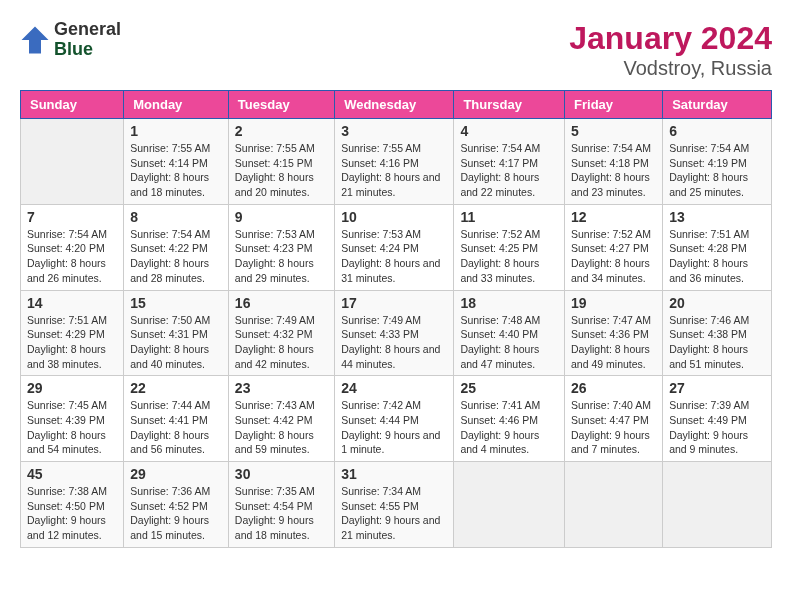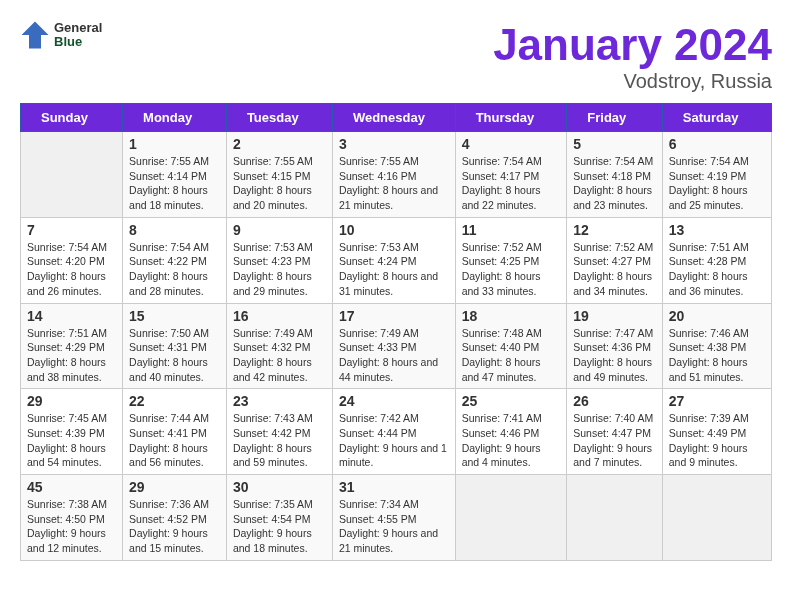--- a/index.html
+++ b/index.html
@@ -16,53 +16,53 @@
       align-items: flex-start;
       margin-bottom: 10px;
     }
     .logo {
       display: flex;
       align-items: center;
     }
     .logo-text {
       display: flex;
       flex-direction: column;
-      font-size: 13px;
+      font-size: 18px;
       font-weight: bold;
       color: #333;
       line-height: 1.1;
     }
     .logo-text span:first-child { color: #333; }
     .logo-icon {
       width: 30px;
       height: 30px;
       margin-right: 4px;
     }
     .title-block {
       text-align: right;
     }
     .title-block h1 {
-      font-size: 44px;
+      font-size: 32px;
       font-weight: bold;
-      color: #6d28d9;
+      color: #be185d;
     }
     .title-block h2 {
       font-size: 20px;
       font-weight: normal;
       color: #555;
     }
     table {
       width: 100%;
       border-collapse: collapse;
       font-size: 11px;
     }
     thead tr th {
-      background-color: #6d28d9;
+      background-color: #ec4899;
       color: #fff;
-      padding: 6px 20px;
+      padding: 6px 9px;
       text-align: left;
       font-size: 13px;
       font-weight: bold;
       border: 1px solid #2a5aaf;
     }
     tbody tr td {
       border: 1px solid #ccc;
       padding: 4px 6px;
       vertical-align: top;
       min-height: 80px;

